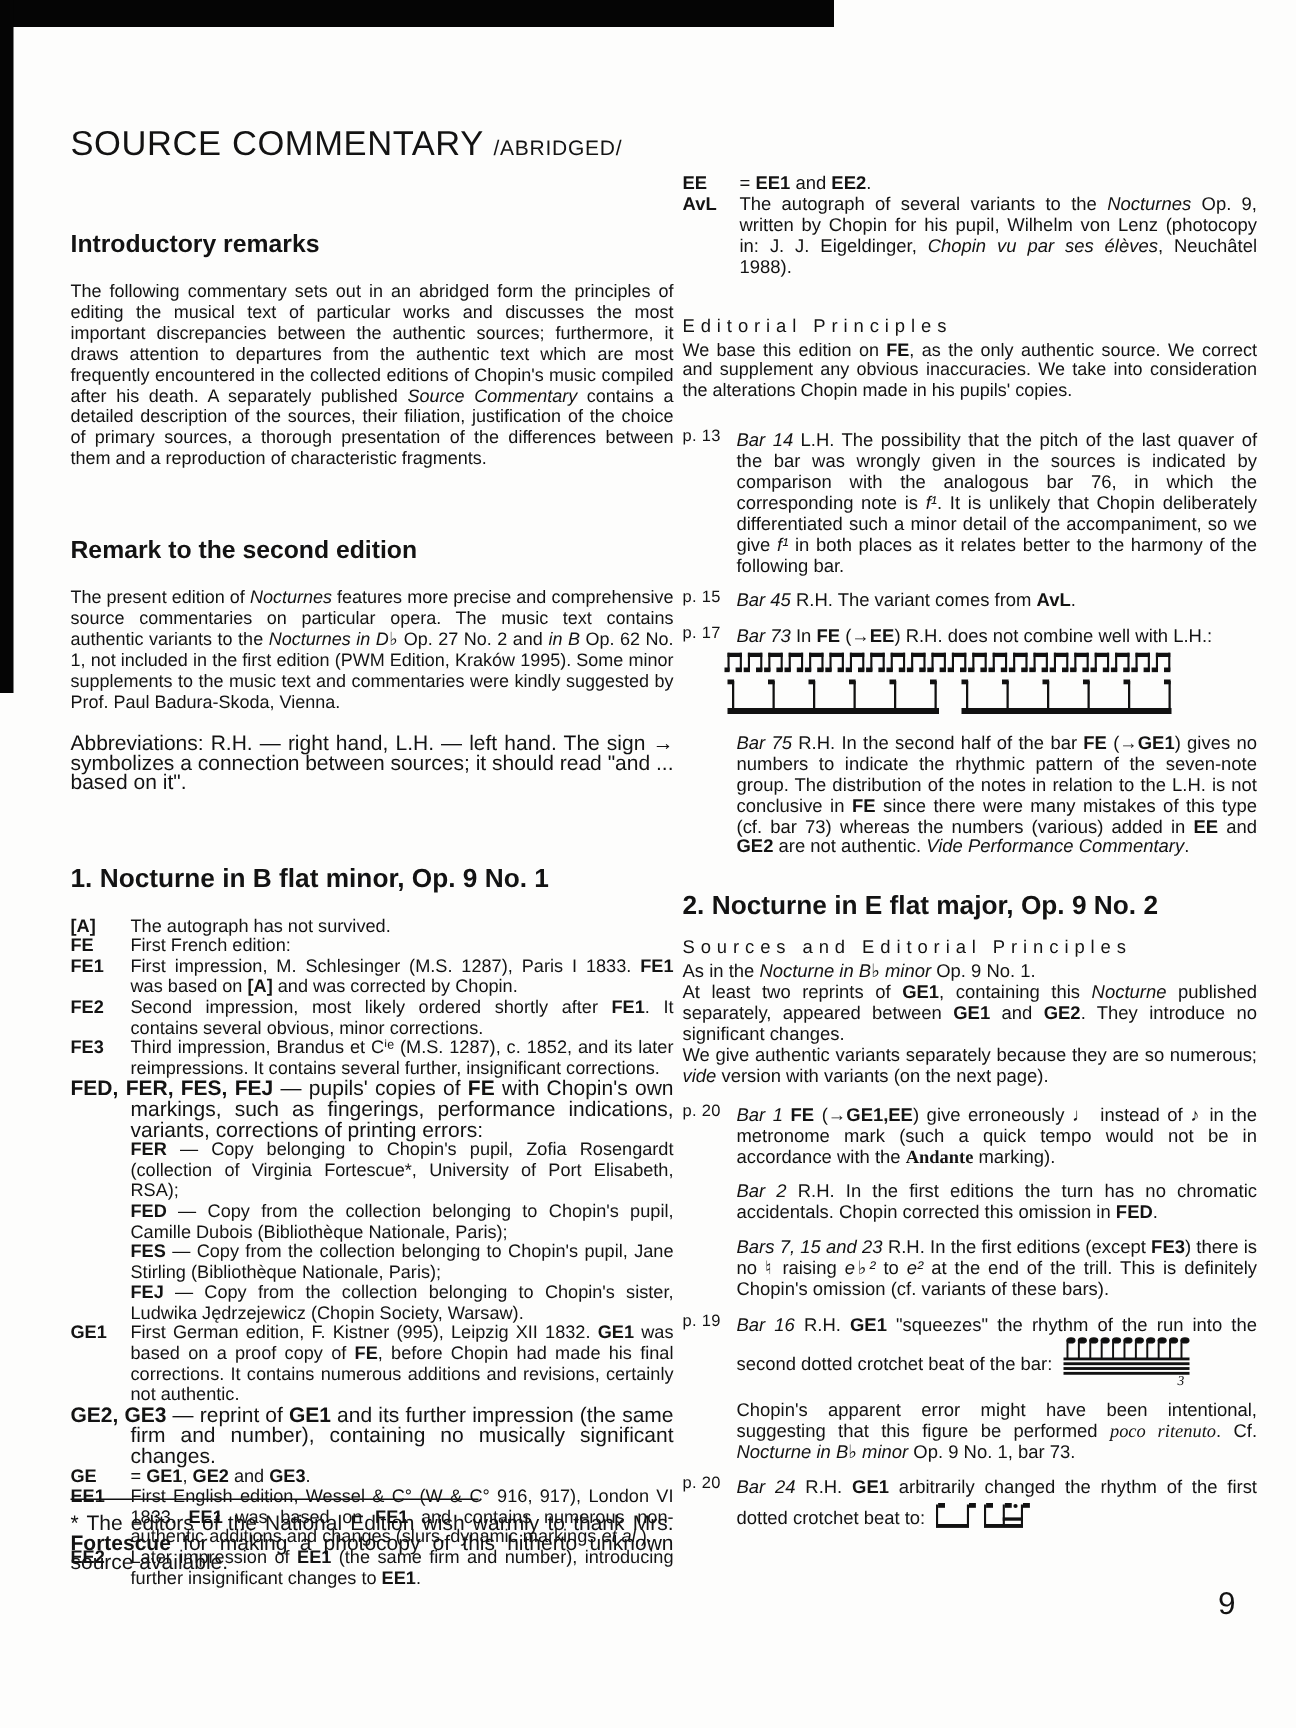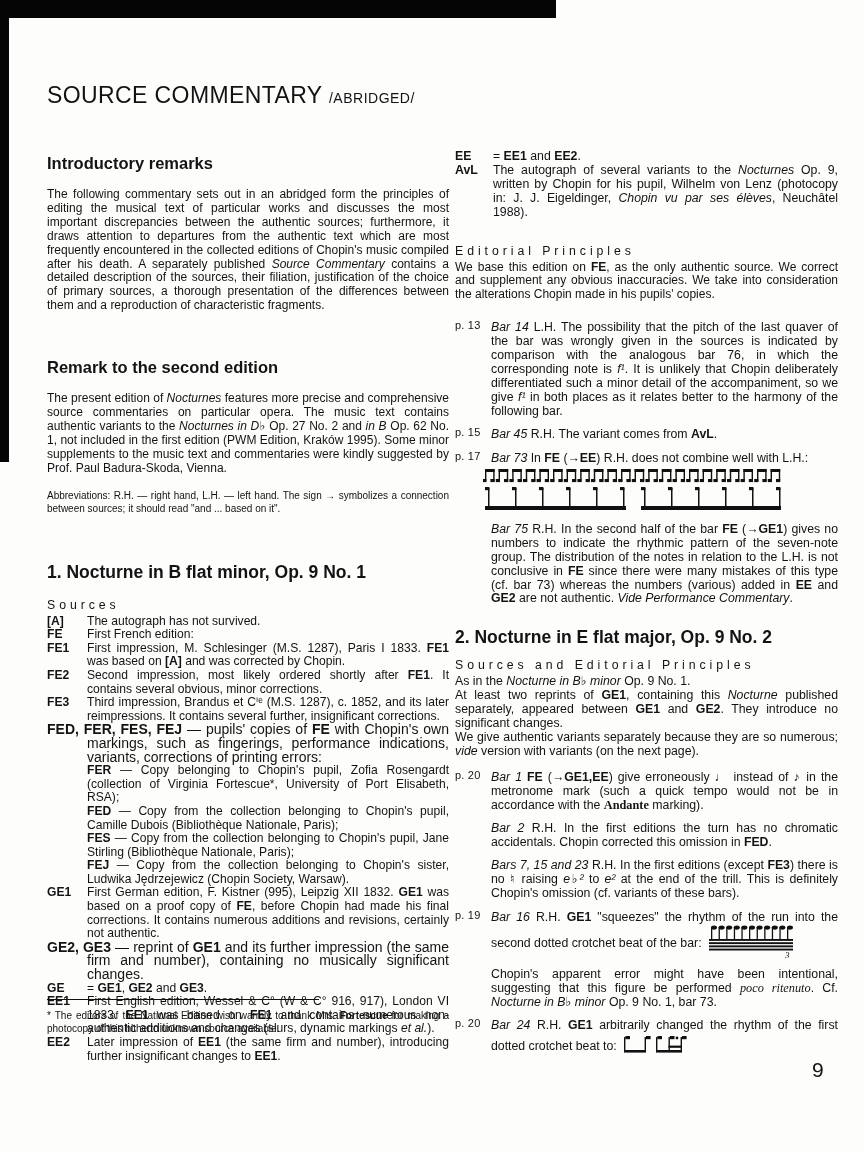--- a/index.html
+++ b/index.html
@@ -7,25 +7,25 @@
     width:864px;height:1152px;position:relative;background:#fdfdfc;
     font-family:"Liberation Sans","DejaVu Sans",sans-serif;
     color:#131313;overflow:hidden;
   }
   .page{position:absolute;inset:0;}
   
   .scan-top{position:absolute;left:0;top:0;width:556px;height:18px;background:#050505;}
   .scan-left{position:absolute;left:0;top:0;width:9px;height:462px;background:#050505;}
 
   .col-left{position:absolute;left:47px;top:82px;width:402px;}
-  .col-right{position:absolute;left:455px;top:150px;width:383px;}
+  .col-right{position:absolute;left:455px;top:116px;width:383px;}
 
   .j{text-align:justify;}
   .body{font-size:12px;line-height:13.9px;margin:0;}
-  .small{font-size:10px;line-height:13px;margin:0;}
+  .small{font-size:14px;line-height:13px;margin:0;}
 
   h1{font-size:23px;line-height:26px;font-weight:400;letter-spacing:.4px;margin:0 0 42px 0;}
   h1 .suffix{font-size:14px;font-weight:400;letter-spacing:.5px;}
   h2{font-size:16.5px;line-height:20px;font-weight:700;margin:0 0 15px 0;}
   h3{font-size:17.5px;line-height:21px;font-weight:700;margin:0 0 15px 0;}
   .spaced{font-size:12.3px;line-height:14px;letter-spacing:.32em;margin:0 0 3px 0;}
 
   .mb-big{margin-bottom:44px;}
   .mb-med{margin-bottom:13px;}
   .mb-abbr{margin-bottom:47px;}
@@ -73,21 +73,20 @@
     <h1><span>SOURCE COMMENTARY</span> <span class="suffix">/ABRIDGED/</span></h1>
 
     <h2>Introductory remarks</h2>
     <p class="body j mb-big"><span>The following commentary sets out in an abridged form the principles of editing the musical text of particular works and discusses the most important discrepancies between the authentic sources; furthermore, it draws attention to departures from the authentic text which are most frequently encountered in the collected editions of Chopin's music compiled after his death. A separately published </span><span class="ri">Source Commentary</span><span> contains a detailed description of the sources, their filiation, justification of the choice of primary sources, a thorough presentation of the differences between them and a reproduction of characteristic fragments.</span></p>
 
     <h2>Remark to the second edition</h2>
     <p class="body j mb-med"><span>The present edition of </span><span class="ri">Nocturnes</span><span> features more precise and comprehensive source commentaries on particular opera. The music text contains authentic variants to the </span><span class="ri">Nocturnes in D♭</span><span> Op. 27 No. 2 and </span><span class="ri">in B</span><span> Op. 62 No. 1, not included in the first edition (PWM Edition, Kraków 1995). Some minor supplements to the music text and commentaries were kindly suggested by Prof. Paul Badura-Skoda, Vienna.</span></p>
     <p class="small j mb-abbr"><span>Abbreviations: R.H. — right hand, L.H. — left hand. The sign → symbolizes a connection between sources; it should read "and ... based on it".</span></p>
 
     <h3>1. Nocturne in B flat minor, Op. 9 No. 1</h3>
-    <div class="spaced">Sources</div>
 
     <div class="src"><span class="lbl">[A]</span><span><span>The autograph has not survived.</span></span></div>
     <div class="src"><span class="lbl">FE</span><span><span>First French edition:</span></span></div>
     <div class="src"><span class="lbl">FE1</span><span><span>First impression, M. Schlesinger (M.S. 1287), Paris I 1833. </span><span class="rb">FE1</span><span> was based on </span><span class="rb">[A]</span><span> and was corrected by Chopin.</span></span></div>
     <div class="src"><span class="lbl">FE2</span><span><span>Second impression, most likely ordered shortly after </span><span class="rb">FE1</span><span>. It contains several obvious, minor corrections.</span></span></div>
     <div class="src"><span class="lbl">FE3</span><span><span>Third impression, Brandus et Cⁱᵉ (M.S. 1287), c. 1852, and its later reimpressions. It contains several further, insignificant corrections.</span></span></div>
     <div class="src-full"><span><span class="rb">FED, FER, FES, FEJ</span><span> — pupils' copies of </span><span class="rb">FE</span><span> with Chopin's own markings, such as fingerings, performance indications, variants, corrections of printing errors:</span></span></div>
     <div class="src-sub"><span><span class="rb">FER</span><span> — Copy belonging to Chopin's pupil, Zofia Rosengardt (collection of Virginia Fortescue*, University of Port Elisabeth, RSA);</span></span></div>
     <div class="src-sub"><span><span class="rb">FED</span><span> — Copy from the collection belonging to Chopin's pupil, Camille Dubois (Bibliothèque Nationale, Paris);</span></span></div>
     <div class="src-sub"><span><span class="rb">FES</span><span> — Copy from the collection belonging to Chopin's pupil, Jane Stirling (Bibliothèque Nationale, Paris);</span></span></div>

